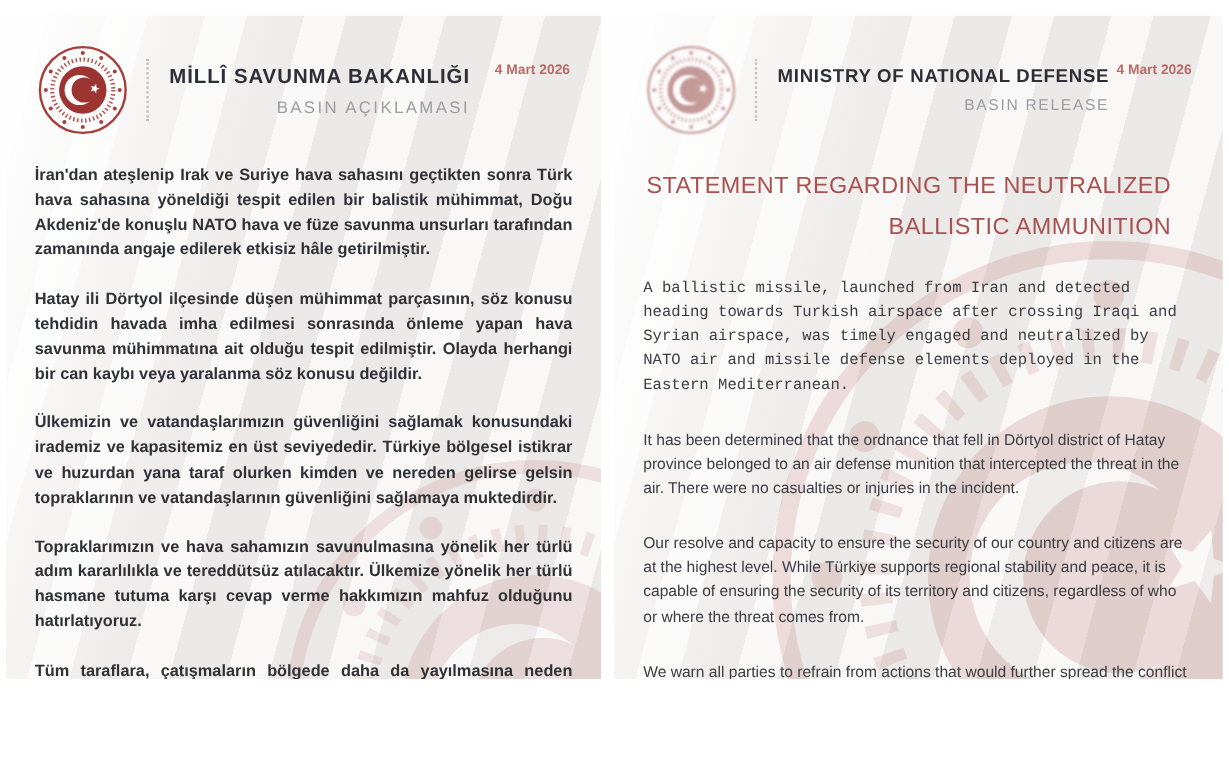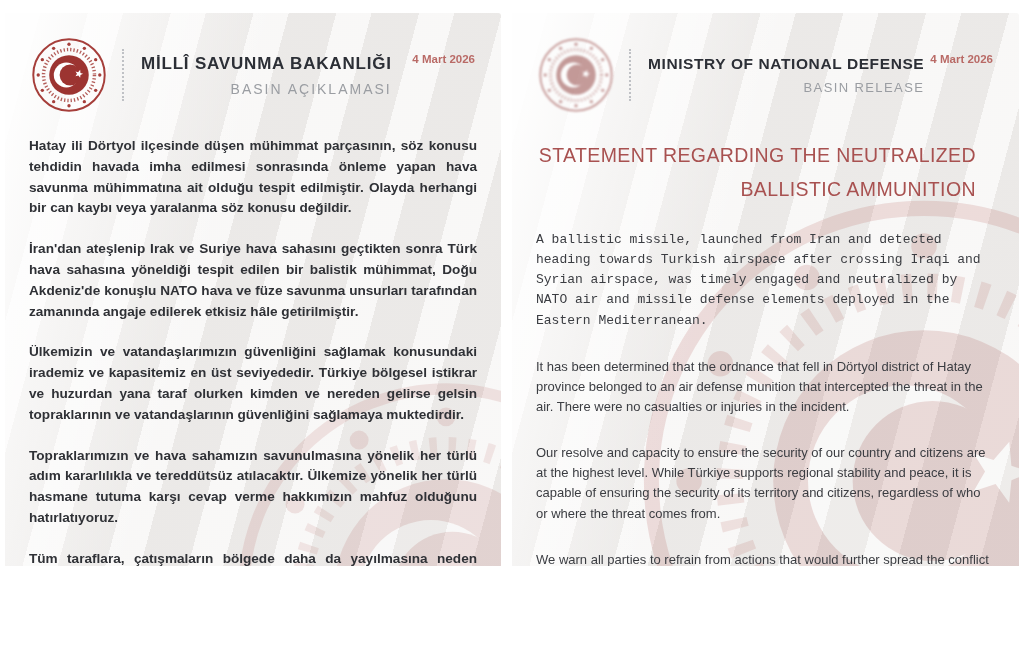--- a/index.html
+++ b/index.html
@@ -100,22 +100,22 @@
       <span class="hdr-divider"></span>
       <div>
         <div class="org-name">MİLLÎ SAVUNMA BAKANLIĞI</div>
         <div class="doc-type">BASIN AÇIKLAMASI</div>
       </div>
       <div class="date">4 Mart 2026</div>
     </header>
 
 
     <div class="body-tr">
+      <p>İran'dan ateşlenip Irak ve Suriye hava sahasını geçtikten sonra Türk hava sahasına yöneldiği tespit edilen bir balistik mühimmat, Doğu Akdeniz'de konuşlu NATO hava ve füze savunma unsurları tarafından zamanında angaje edilerek etkisiz hâle getirilmiştir.</p>
       <p>Hatay ili Dörtyol ilçesinde düşen mühimmat parçasının, söz konusu tehdidin havada imha edilmesi sonrasında önleme yapan hava savunma mühimmatına ait olduğu tespit edilmiştir. Olayda herhangi bir can kaybı veya yaralanma söz konusu değildir.</p>
-      <p>İran'dan ateşlenip Irak ve Suriye hava sahasını geçtikten sonra Türk hava sahasına yöneldiği tespit edilen bir balistik mühimmat, Doğu Akdeniz'de konuşlu NATO hava ve füze savunma unsurları tarafından zamanında angaje edilerek etkisiz hâle getirilmiştir.</p>
       <p>Ülkemizin ve vatandaşlarımızın güvenliğini sağlamak konusundaki irademiz ve kapasitemiz en üst seviyededir. Türkiye bölgesel istikrar ve huzurdan yana taraf olurken kimden ve nereden gelirse gelsin topraklarının ve vatandaşlarının güvenliğini sağlamaya muktedirdir.</p>
       <p>Topraklarımızın ve hava sahamızın savunulmasına yönelik her türlü adım kararlılıkla ve tereddütsüz atılacaktır. Ülkemize yönelik her türlü hasmane tutuma karşı cevap verme hakkımızın mahfuz olduğunu hatırlatıyoruz.</p>
       <p>Tüm taraflara, çatışmaların bölgede daha da yayılmasına neden olacak adımlardan uzak durma uyarısında bulunuyoruz. Bu kapsamda NATO ve diğer müttefiklerimizle istişare içinde olmayı sürdüreceğiz.</p>
     </div>
 
     <footer class="foot">
       <div class="site"><b>msb</b><span>.gov.tr</span></div>
       <div class="social">
         <span class="sicon">f</span>
         <span class="sicon">✕</span>

